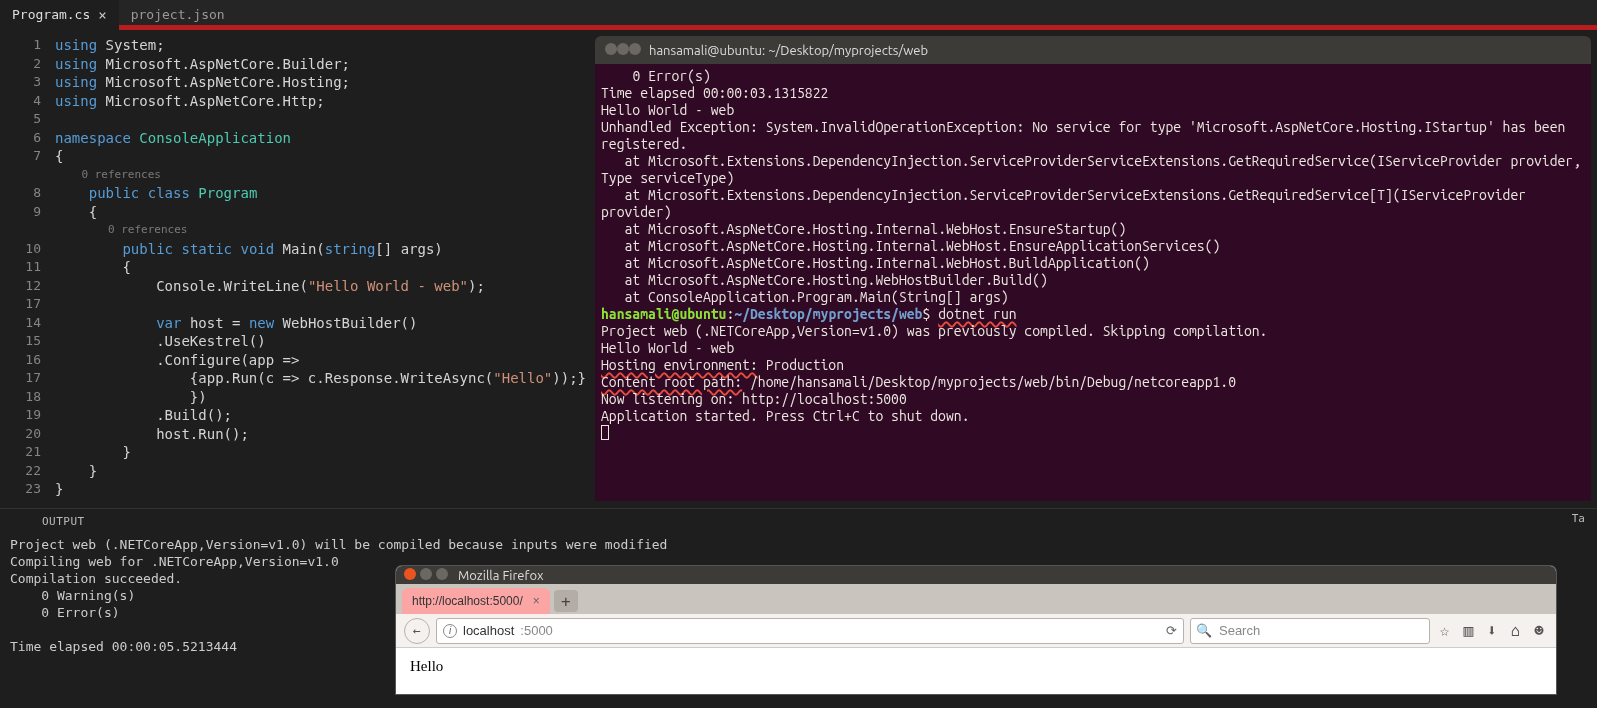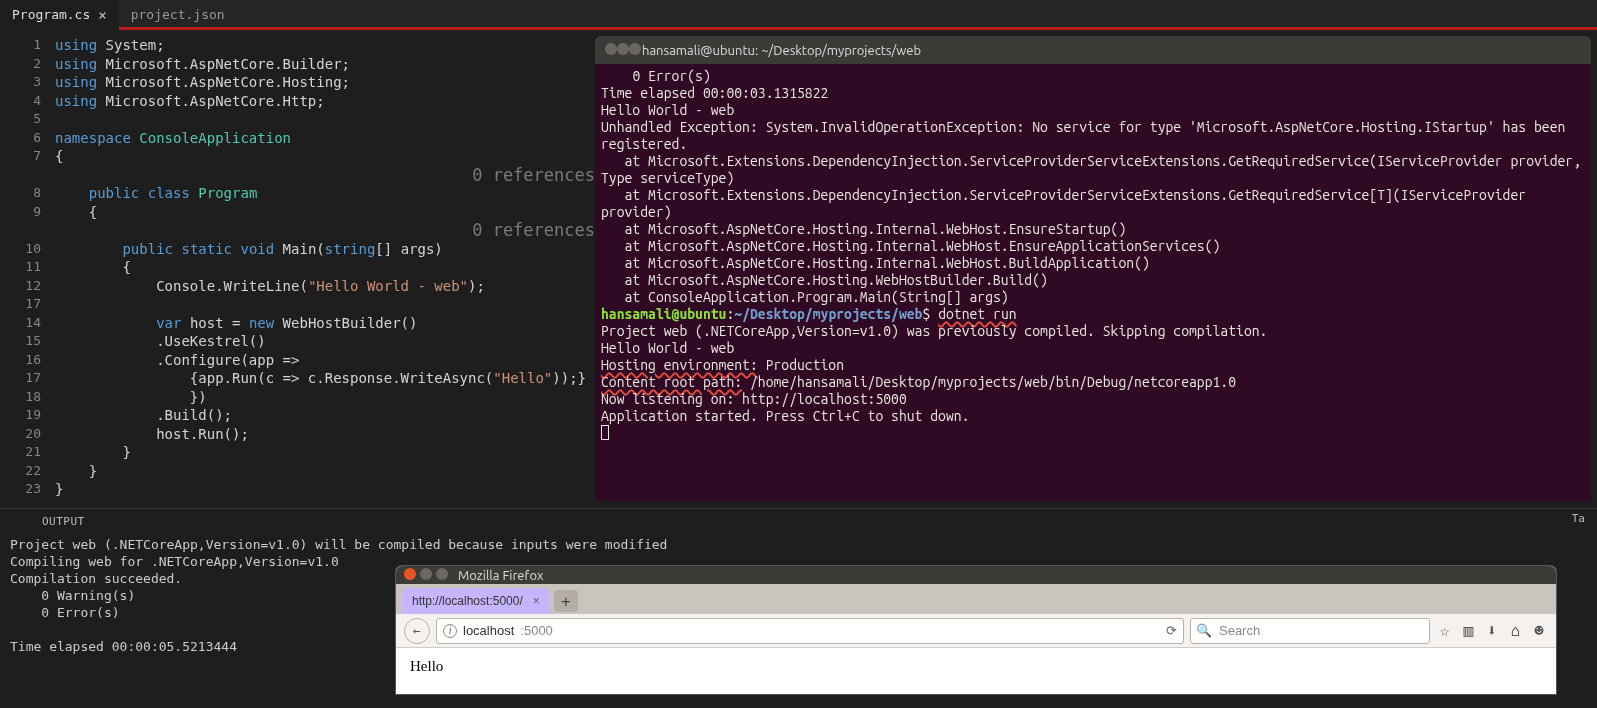--- a/index.html
+++ b/index.html
@@ -1,60 +1,60 @@
 <!DOCTYPE html>
 <html><head>
 <meta charset="utf-8">
 <style>
   * { margin:0; padding:0; box-sizing:border-box; }
   body { font-family:"Consolas","Monaco",monospace; font-size:13px; background:#1e1e1e; color:#ccc; width:1597px; height:708px; overflow:hidden; position:relative; }
 
   
-  .tabbar { height:30px; background:#252526; display:flex; border-bottom:3px solid #b91c1c; }
+  .tabbar { height:30px; background:#252526; display:flex; border-bottom:5px solid #b91c1c; }
   .tab { padding:0 12px; height:30px; line-height:30px; display:flex; align-items:center; gap:8px; color:#999; cursor:pointer; font-size:13px; }
   .tab.active { background:#1e1e1e; color:#ddd; }
   .tab .close { font-size:14px; color:#ccc; cursor:pointer; }
 
   
   .main { display:flex; height:478px; }
   .editor { flex:0 0 595px; display:flex; background:#1e1e1e; position:relative; }
   .gutter { width:55px; text-align:right; padding-right:14px; color:#858585; font-size:13px; line-height:18.5px; padding-top:6px; }
   .code { flex:1; padding-top:6px; font-size:14px; line-height:18.5px; white-space:pre; overflow:hidden; }
 
   
   .kw  { color:#569cd6; }
   .type{ color:#4ec9b0; }
   .str { color:#ce9178; }
   .pln { color:#d4d4d4; }
-  .ref { color:#7a7a7a; font-size:17px;text-align:right; }
+  .ref { color:#7a7a7a; font-size:11px; }
 
   
   .term-wrap { flex:1; display:flex; flex-direction:column; }
   .term-chrome { margin:6px 6px 0 0; border-radius:6px 6px 0 0; overflow:hidden; background:#300a24; display:flex; flex-direction:column; height:465px; }
-  .term-title { background:#3c3b37; height:28px; display:flex; align-items:center; padding:0 10px; gap:1px; color:#ddd; font-size:13px; font-family:"Ubuntu",sans-serif;}
+  .term-title { background:#3c3b37; height:28px; display:flex; align-items:center; padding:0 10px; gap:8px; color:#ddd; font-size:13px; font-family:"Ubuntu",sans-serif;}
   .term-btn { width:12px; height:12px; border-radius:50%; display:inline-block; }
   .term-body { flex:1; padding:4px 6px; font-family:"Ubuntu Mono","Consolas",monospace; font-size:14px; line-height:17px; color:#ece8e1; white-space:pre-wrap; overflow:hidden; }
   .tgreen { color:#8ae234; font-weight:bold; }
   .tblue  { color:#729fcf; font-weight:bold;text-align:right; }
   .twhite { color:#ece8e1; }
   .underline-red { text-decoration: underline wavy #e74c3c 1.5px; text-underline-offset:2px;}
   .cursor-block { display:inline-block; width:8px; height:15px; border:1px solid #ece8e1;}
 
   
   .panel { height:200px; border-top:1px solid #333; }
   .panel-title { padding:6px 10px; font-size:11px; color:#bbb; letter-spacing:0.5px;margin-left:32px;}
   .panel-body { padding:2px 10px; font-size:13px; line-height:17px; color:#ccc; white-space:pre; font-family:"Consolas",monospace;}
   .right-edge { position:absolute; right:8px; top:508px; font-size:11px; color:#bbb; padding:4px 4px;}
 
   
   .ff { position:absolute; left:396px; top:566px; width:1160px; background:#fff; border-radius:6px 6px 0 0; overflow:hidden; box-shadow:0 0 0 1px #555; }
   .ff-title { height:18px; background:#3c3b37; display:flex; align-items:center; padding:0 8px; gap:6px; color:#ddd; font-family:"Ubuntu",sans-serif; font-size:13px;}
   .ff-btn { width:12px; height:12px; border-radius:50%; }
   .ff-tabs { height:30px; background:#c9c4be; display:flex; align-items:flex-end; padding:0 6px; gap:4px;}
-  .ff-tab { background:#c4b5fd; height:26px; border-radius:6px 6px 0 0; padding:11px 10px; display:flex; align-items:center; gap:10px; font-size:12px; color:#333; font-family:sans-serif;}
+  .ff-tab { background:#fca5a5; height:26px; border-radius:6px 6px 0 0; padding:11px 10px; display:flex; align-items:center; gap:10px; font-size:12px; color:#333; font-family:sans-serif;}
   .ff-tab .x { color:#666; cursor:pointer;}
   .ff-newtab { width:24px; height:22px; background:#b3ada6; border-radius:4px; display:flex; align-items:center; justify-content:center; color:#444; font-size:16px; margin-bottom:2px; cursor:pointer;}
   .ff-toolbar { height:34px; background:#f5f1ee; display:flex; align-items:center; padding:0 8px; gap:6px; border-bottom:1px solid #ccc;}
   .ff-nav { width:26px; height:26px; border-radius:50%; border:1px solid #b8b2ab; display:flex; align-items:center; justify-content:center; color:#555; cursor:pointer; background:#f5f1ee;}
   .ff-url { flex:1; height:26px; border:1px solid #b8b2ab; border-radius:3px; display:flex; align-items:center; padding:0 6px; gap:6px; background:#fff; font-family:sans-serif; font-size:13px;}
   .ff-url .info{ width:14px; height:14px; border:1px solid #888; border-radius:50%; display:flex; align-items:center; justify-content:center; font-size:10px; color:#666; font-style:italic;}
   .ff-url .host { color:#333; }
   .ff-url .path { color:#888; }
   .ff-refresh { margin-left:auto; color:#666; cursor:pointer;}
   .ff-search { width:240px; height:26px; border:1px solid #b8b2ab; border-radius:3px; background:#fff; display:flex; align-items:center; padding:0 6px; gap:6px; color:#888; font-family:sans-serif; font-size:13px;}

